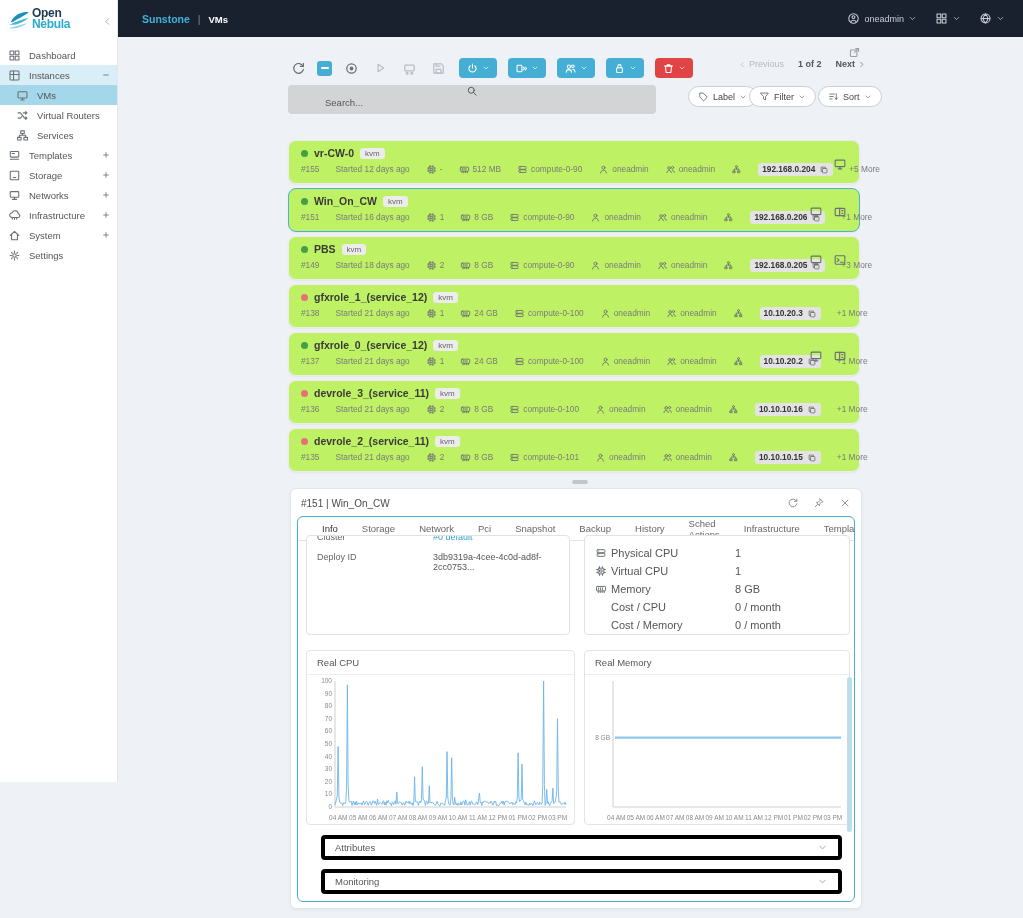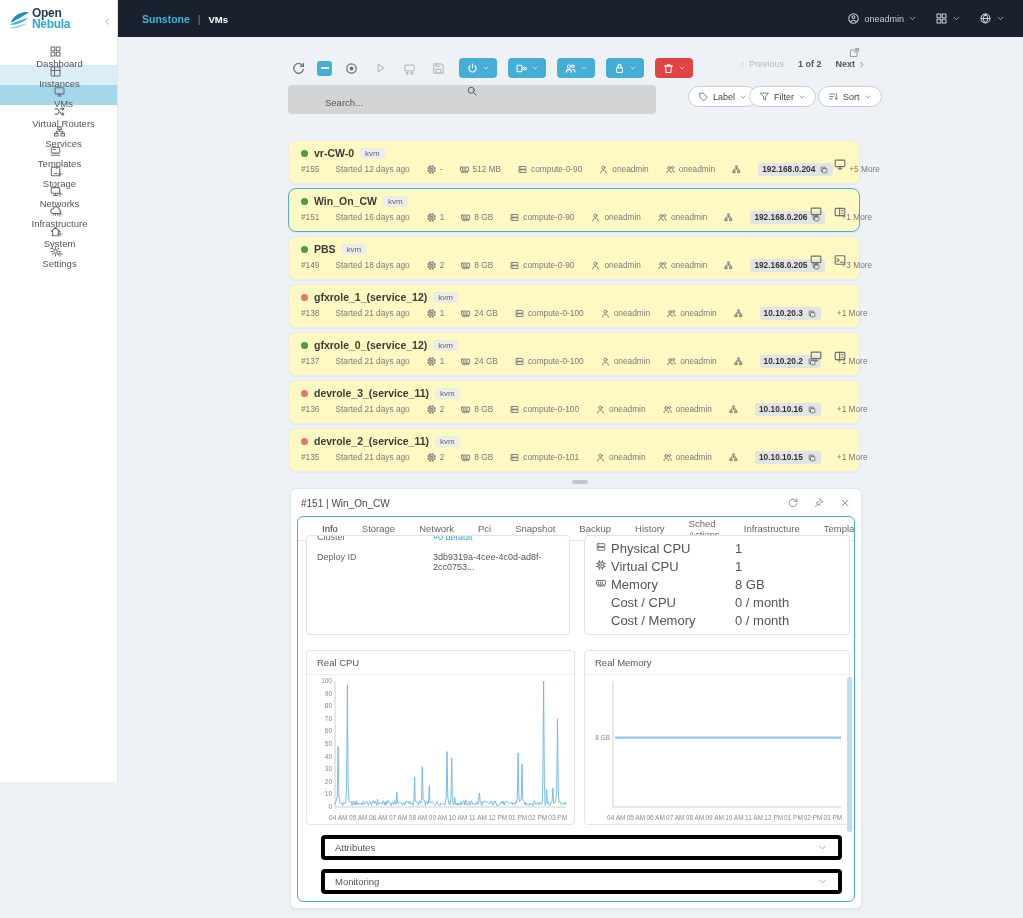--- a/index.html
+++ b/index.html
@@ -9,21 +9,21 @@
   .white svg.ic { stroke:#fff; }
 
   
   #sidebar { position:absolute; left:0; top:0; width:118px; height:782px; background:#fff; border-right:1px solid #e3e6ea; z-index:5; }
   #logo { height:37px; display:flex; align-items:center; padding:4px 4px 4px 6px; position:relative; }
   #logo .word { line-height:11px; font-weight:bold; font-size:12px; letter-spacing:-.3px; }
   #logo .w1 { color:#1d3b53; display:block; }
   #logo .w2 { color:#2ba9cf; display:block; }
   #collapse { position:absolute; right:4px; top:12px; }
   #menu { margin-top:8px; }
-  .m-item { height:20px; display:flex; align-items:center; padding:0 6px 0 8px; cursor:pointer; color:#555; font-size:9.5px;flex-direction:column; }
+  .m-item { height:20px; display:flex; align-items:center; padding:0 6px 0 8px; cursor:pointer; color:#555; font-size:9.5px; }
   .m-item .mi-ic { width:13px; display:flex; margin-right:8px; }
   .m-item .mi-label { flex:1; }
   .m-item .mi-suffix { width:10px; display:flex; }
   .m-item.indent { padding-left:16px; }
   .m-item.hl-light { background:#d9eef7; }
   .m-item.hl-active { background:#a5d7eb; }
 
   
   #topbar { position:absolute; left:118px; top:0; width:905px; height:37px; background:#1a212e; display:flex; align-items:center; }
   #topbar .crumb { margin-left:24px; font-size:10.5px; font-weight:bold; }
@@ -53,21 +53,21 @@
 
   #search-row { position:absolute; left:170px; top:48px; width:735px; height:29px; }
   #search-box { position:absolute; left:0; top:0; width:368px; height:29px; background:#d3d4d6; border-radius:4px; display:flex; align-items:center; padding:0 9px;flex-direction:column; }
   #search-box input { border:none; background:transparent; outline:none; font-size:9.5px; color:#444; margin-left:6px; width:300px; font-family:"Liberation Sans",sans-serif; }
   #search-box input::placeholder { color:#555; }
   .flt-btn { position:absolute; top:1px; height:21px; background:#fff; border:1px solid #c9cdd2; border-radius:11px; display:flex; align-items:center; gap:4px; font-size:9px; color:#444; padding:0 9px; cursor:pointer; }
   #btn-label { left:400px; } #btn-filter { left:461px; } #btn-sort { left:530px; }
 
   
   #vm-list { position:absolute; left:170px; top:103px; width:572px; }
-  .vm-card { position:relative; height:44px; background:#fef9c3; border:1px solid #ececec; border-radius:8px; margin-bottom:4px; padding:6px 10px 0 12px; box-shadow:0 1px 2px rgba(0,0,0,.05); cursor:pointer; }
+  .vm-card { position:relative; height:44px; background:#bef264; border:1px solid #ececec; border-radius:8px; margin-bottom:4px; padding:6px 10px 0 12px; box-shadow:0 1px 2px rgba(0,0,0,.05); cursor:pointer; }
   .vm-card.selected { border:1.5px solid #4cb2d4; }
   .vm-line1 { display:flex; align-items:center; gap:6px; }
   .vm-dot { width:7px; height:7px; border-radius:50%; }
   .vm-name { font-size:10.5px; font-weight:bold; color:#3a3a3a; }
   .vm-hv { background:#ececec; color:#666; font-size:8px; border-radius:3px; padding:1px 5px; }
   .vm-line2 { display:flex; align-items:center; gap:16px; margin-top:4px; font-size:8.3px; color:#7a7a7a; white-space:nowrap; }
   .vm-line2 .seg { display:flex; align-items:center; gap:3px; }
   .ip-badge { background:#e3e3e3; border-radius:3px; padding:1px 4px; font-weight:bold; color:#333; display:flex; align-items:center; gap:4px; }
   .vm-actions { position:absolute; right:12px; top:0; height:44px; display:flex; align-items:center; gap:10px; }
 
@@ -86,21 +86,21 @@
   .tab.active { color:#333; }
   .tab.active::after { content:""; position:absolute; left:6px; right:6px; bottom:0; height:3px; background:#2d9fd0; border-radius:2px 2px 0 0; }
 
   .info-card { position:absolute; border:1px solid #e2e2e2; border-radius:4px; background:#fff; overflow:hidden; }
   #info-left { left:8px; top:18px; width:264px; height:100px; }
   .kv-row { position:relative; height:20px; }
   .kv-label { position:absolute; left:10px; top:5px; font-size:9px; color:#666; }
   .kv-value { position:absolute; left:126px; top:5px; font-size:9px; color:#555; }
   .kv-value.link { color:#31a3cc; cursor:pointer; }
   #info-right { left:286px; top:18px; width:266px; height:100px; padding:5px 0; }
-  .cap-row { height:18px; display:flex; align-items:flex-start; padding:0 10px; font-size:13px; color:#555; }
+  .cap-row { height:18px; display:flex; align-items:flex-end; padding:0 10px; font-size:11px; color:#555; }
   .cap-row .ci { width:16px; display:flex; }
   .cap-row .cl { width:124px; }
   .cap-row .cv { color:#555; }
 
   .chart-card { position:absolute; top:133px; height:175px; border:1px solid #e4e4e4; border-radius:4px; background:#fff; }
   #chart-cpu { left:8px; width:269px; }
   #chart-mem { left:286px; width:266px; }
   .chart-title { height:24px; border-bottom:1px solid #eee; display:flex; align-items:center; padding-left:10px; font-size:9.5px; color:#555; }
   .chart-plot { width:100%; height:148px; display:block; }
 

